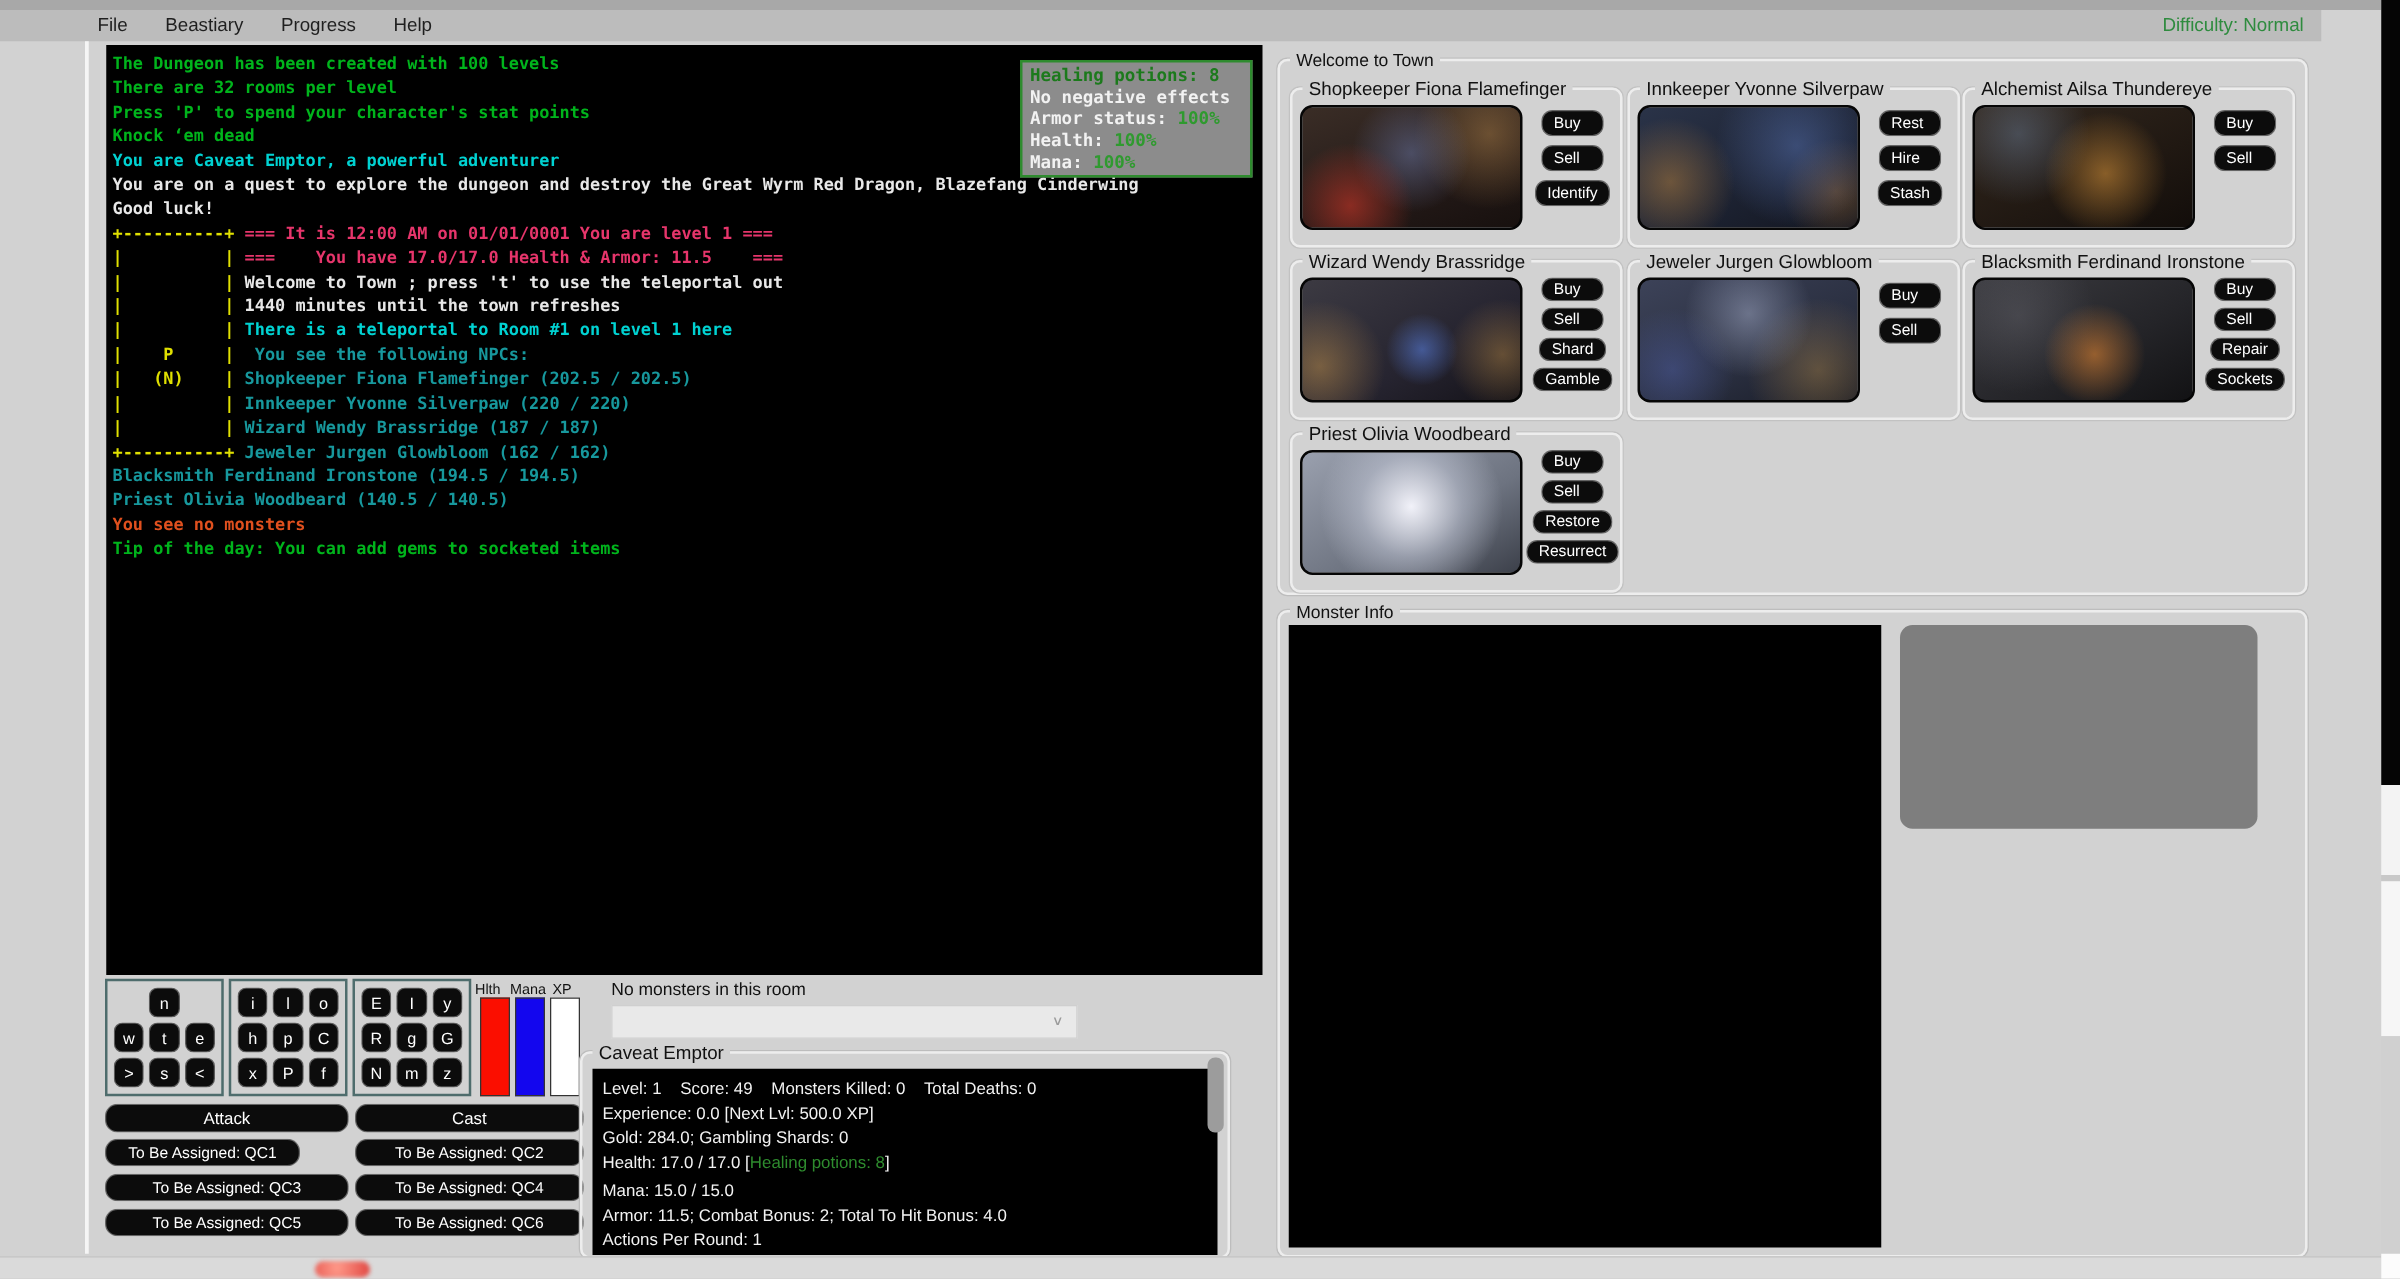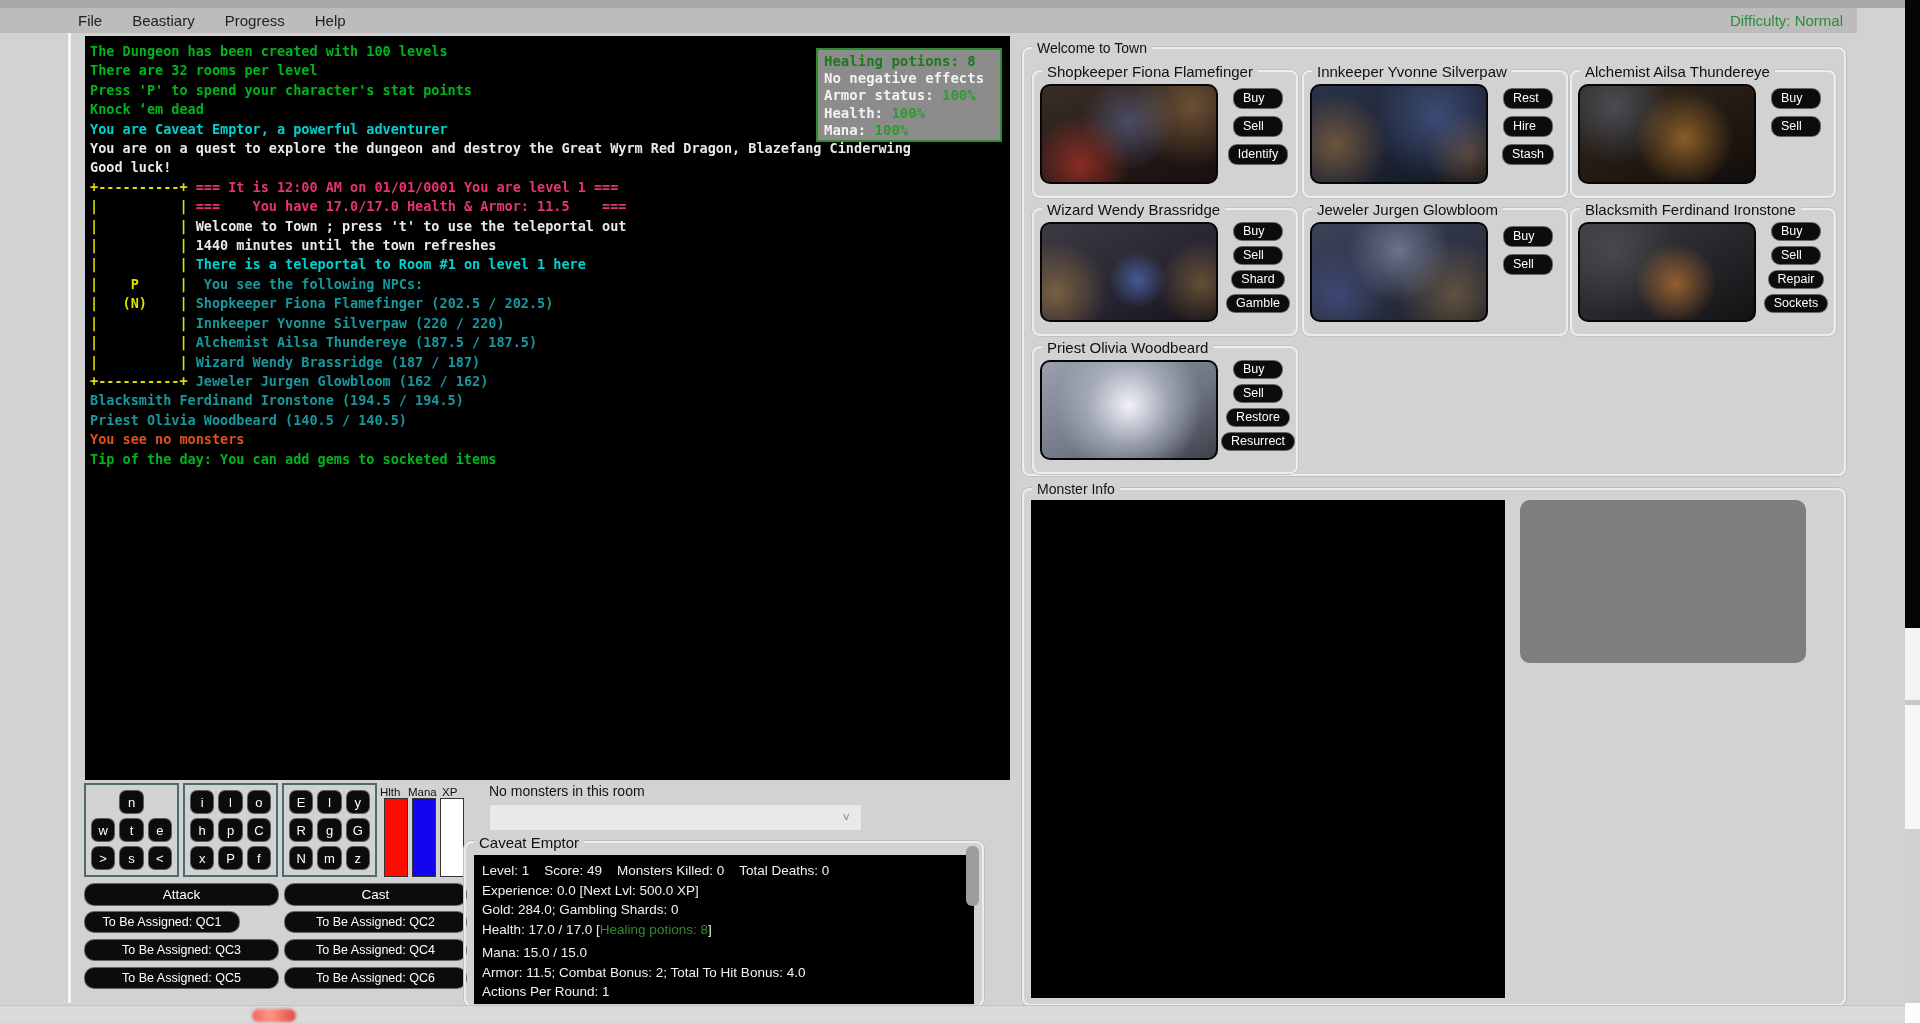--- a/index.html
+++ b/index.html
@@ -121,21 +121,20 @@
       <div class="logline"><span style="color: rgb(232, 232, 232);">You are on a quest to explore the dungeon and destroy the Great Wyrm Red Dragon, Blazefang Cinderwing</span></div>
       <div class="logline"><span style="color: rgb(232, 232, 232);">Good luck!</span></div>
       <div class="logline"><span style="color: rgb(224, 224, 0);">+----------+ </span><span style="color: rgb(230, 53, 107);">=== It is 12:00 AM on 01/01/0001 You are level 1 ===</span></div>
       <div class="logline"><span style="color: rgb(224, 224, 0);">|          | </span><span style="color: rgb(230, 53, 107);">===    You have 17.0/17.0 Health &amp; Armor: 11.5    ===</span></div>
       <div class="logline"><span style="color: rgb(224, 224, 0);">|          | </span><span style="color: rgb(232, 232, 232);">Welcome to Town ; press 't' to use the teleportal out</span></div>
       <div class="logline"><span style="color: rgb(224, 224, 0);">|          | </span><span style="color: rgb(232, 232, 232);">1440 minutes until the town refreshes</span></div>
       <div class="logline"><span style="color: rgb(224, 224, 0);">|          | </span><span style="color: rgb(0, 210, 210);">There is a teleportal to Room #1 on level 1 here</span></div>
       <div class="logline"><span style="color: rgb(224, 224, 0);">|    P     | </span><span style="color: rgb(23, 152, 157);"> You see the following NPCs:</span></div>
       <div class="logline"><span style="color: rgb(224, 224, 0);">|   (N)    | </span><span style="color: rgb(23, 152, 157);">Shopkeeper Fiona Flamefinger (202.5 / 202.5)</span></div>
       <div class="logline"><span style="color: rgb(224, 224, 0);">|          | </span><span style="color: rgb(23, 152, 157);">Innkeeper Yvonne Silverpaw (220 / 220)</span></div>
-      <div class="logline"><span style="color: rgb(224, 224, 0);">|          | </span><span style="color: rgb(23, 152, 157);">Alchemist Ailsa Thundereye (187.5 / 187.5)</span></div>
       <div class="logline"><span style="color: rgb(224, 224, 0);">|          | </span><span style="color: rgb(23, 152, 157);">Wizard Wendy Brassridge (187 / 187)</span></div>
       <div class="logline"><span style="color: rgb(224, 224, 0);">+----------+ </span><span style="color: rgb(23, 152, 157);">Jeweler Jurgen Glowbloom (162 / 162)</span></div>
       <div class="logline"><span style="color: rgb(23, 152, 157);">Blacksmith Ferdinand Ironstone (194.5 / 194.5)</span></div>
       <div class="logline"><span style="color: rgb(23, 152, 157);">Priest Olivia Woodbeard (140.5 / 140.5)</span></div>
       <div class="logline"><span style="color: rgb(224, 80, 30);">You see no monsters</span></div>
       <div class="logline"><span style="color: rgb(0, 180, 28);">Tip of the day: You can add gems to socketed items</span></div>
     </div>
 
   <div class="hud">
       <div class="hudline"><span style="color: rgb(28, 122, 28);">Healing potions: 8</span></div>

